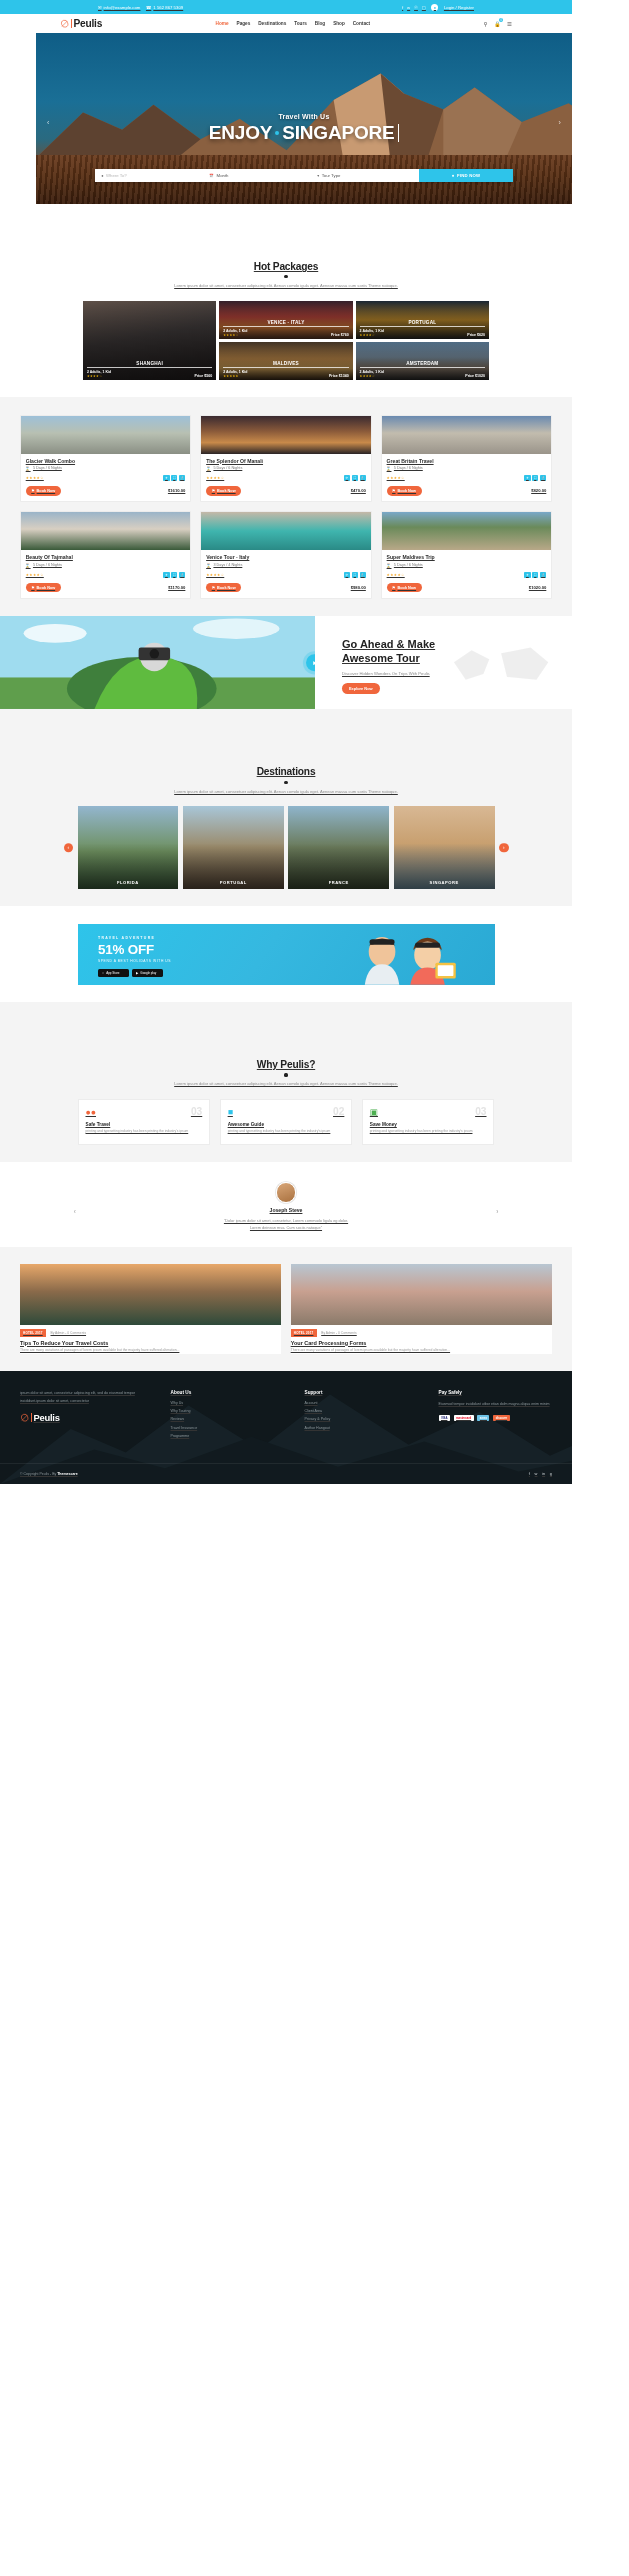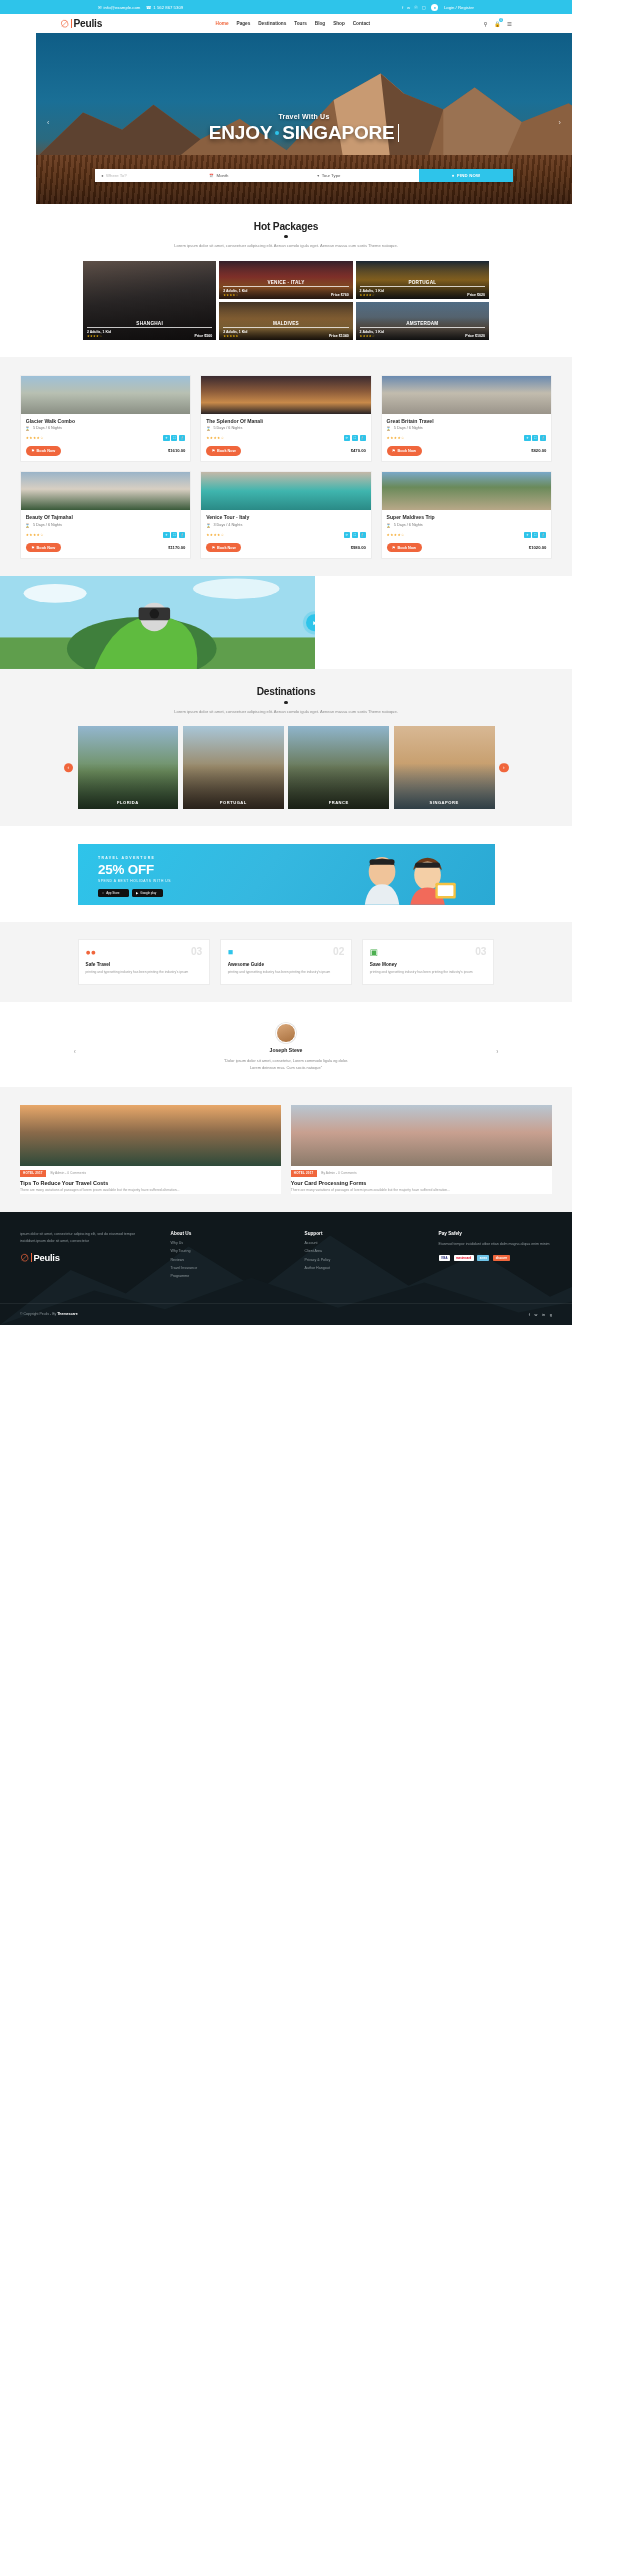--- a/index.html
+++ b/index.html
@@ -4,21 +4,21 @@
 <style>
   * { margin:0; padding:0; box-sizing:border-box; }
   html,body { width:629px; }
   body {
     font-family:"Liberation Sans", sans-serif;
     background:#ffffff;
     color:#333;
     font-size:7.9px;
     -webkit-font-smoothing:antialiased;
   }
-  .page { width:572px; position:relative; overflow:hidden; }
+  .page { width:572px; position:relative; overflow:hidden;text-decoration:underline; }
 
   
   .topbar {
     height:14px; background:#2ec4ea;
     display:flex; align-items:center; justify-content:space-between;
     padding:0 98px; color:#fff; font-size:4.3px;
   }
   .topbar .tb-left,.topbar .tb-right { display:flex; align-items:center; gap:5.5px; }
   .topbar .tb-item { display:flex; align-items:center; gap:2px; }
   .social-row { display:flex; align-items:center; gap:3.9px; }
@@ -90,21 +90,21 @@
   .sf-ico { color:#6b6b6b; font-size:3.9px; }
   .find-btn {
     width:94px; background:#2ec4ea; color:#fff; font-size:4.3px; font-weight:700;
     display:flex; align-items:center; justify-content:center; gap:2.4px; letter-spacing:0.2px;
   }
 
   
   .sec { padding:17.3px 0; }
   .sec.grey { background:#f4f4f4; }
   .container { width:532px; margin:0 auto; }
-  .sec-head { text-align:center; margin-bottom:11px; }
+  .sec-head { text-align:center; margin-bottom:11px;margin-top:40px; }
   .sec-title { font-size:10.2px; font-weight:700; color:#222; letter-spacing:-0.2px; }
   .sec-dot { width:3.1px;height:3.1px;background:#222;border-radius:50%;margin:3.1px auto 3.9px; }
   .sec-desc { font-size:4.1px; color:#8e8e8e; line-height:1.85; }
 
   
   .hp-grid { display:grid; grid-template-columns:1fr 1fr 1fr; grid-template-rows:38px 38px; gap:3.1px;
              width:406px; margin:0 auto; }
   .hp { position:relative; overflow:hidden; }
   .hp.tall { grid-row:span 2; }
   .hp-img { position:absolute; inset:0; }
@@ -595,20 +595,31 @@
         <ellipse cx="300" cy="16" rx="55" ry="13" fill="#ffffff" opacity=".7"></ellipse>
         <rect y="78" width="400" height="40" fill="#5f9e4c"></rect>
         <ellipse cx="180" cy="92" rx="95" ry="40" fill="#3f7f3c"></ellipse>
         <path d="M120 118 Q150 42 210 52 Q255 60 250 118 Z" fill="#5fbb3f"></path>
         <circle cx="196" cy="52" r="18" fill="#d8d8d8"></circle>
         <rect x="176" y="40" width="40" height="16" rx="3" fill="#333"></rect>
         <circle cx="196" cy="48" r="6" fill="#1b1b1b"></circle>
       </svg>
       <div class="ga-play">►</div>
     </div>
+    <div class="ga-right">
+      <svg class="ga-map" viewBox="0 0 200 110">
+        <path d="M10 40 L40 20 L70 35 L60 60 L30 70 Z M90 25 L140 15 L170 40 L150 70 L100 65 Z" fill="#222"></path>
+      </svg>
+      <div class="ga-title">
+        <div>Go Ahead &amp; Make</div>
+        <div>Awesome Tour</div>
+      </div>
+      <div class="ga-sub">Discover Hidden Wonders On Trips With Peulis</div>
+      <div class="ga-btn">Explore Now</div>
+    </div>
   </div>
 
   <div class="sec grey">
     <div class="container">
       <div class="sec-head">
         <div class="sec-title">Destinations</div>
         <div class="sec-dot"></div>
         <div class="sec-desc">Lorem ipsum dolor sit amet, conseetuer adipiscing elit. Aenan comdo igula eget. Aenean massa cum soriis Theme natoque.</div>
       </div>
       <div class="dest-wrap">
@@ -629,21 +640,21 @@
         </div>
         <div class="dest-arrow r">›</div>
       </div>
     </div>
   </div>
 
   <div class="sec">
     <div class="promo">
       <div class="promo-left">
         <div class="promo-k">TRAVEL ADVENTURE</div>
-        <div class="promo-big">25% OFF</div>
+        <div class="promo-big">51% OFF</div>
         <div class="promo-s">SPEND A BEST HOLIDAYS WITH US</div>
         <div class="store-row">
           <div class="store">
             <span></span>
             <span>App Store</span>
           </div>
           <div class="store">
             <span>▶</span>
             <span>Google play</span>
           </div>
@@ -659,20 +670,25 @@
         <rect x="102" y="18" width="32" height="7" rx="3.5" fill="#222"></rect>
         <path d="M96 72 Q100 50 118 50 Q136 50 140 72 Z" fill="#f26a5a"></path>
         <rect x="128" y="44" width="26" height="20" rx="2" fill="#f5c243"></rect>
         <rect x="131" y="47" width="20" height="14" rx="1" fill="#fff"></rect>
       </svg>
     </div>
   </div>
 
   <div class="sec grey">
     <div class="container">
+      <div class="sec-head">
+        <div class="sec-title">Why Peulis?</div>
+        <div class="sec-dot"></div>
+        <div class="sec-desc">Lorem ipsum dolor sit amet, conseetuer adipiscing elit. Aenan comdo igula eget. Aenean massa cum soriis Theme natoque.</div>
+      </div>
       <div class="why-grid">
 
         <div class="why-card">
           <div class="why-top">
             <span style="color:#f0663c;font-size:8.7px">●●</span>
             <span class="why-num">03</span>
           </div>
           <div class="why-name">Safe Travel</div>
           <div class="why-txt">printing and typesetting industry has been printing the industry's ipsum</div>
         </div>

